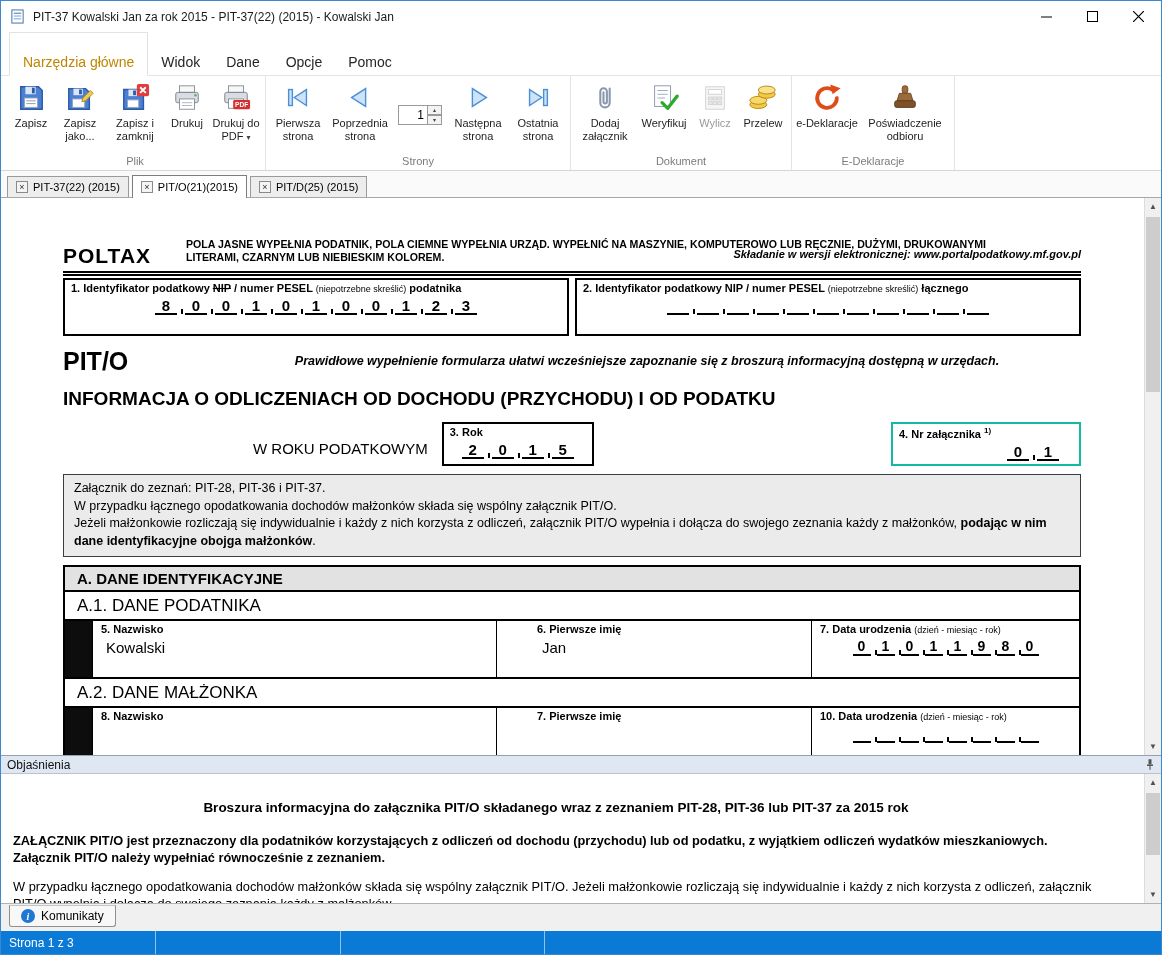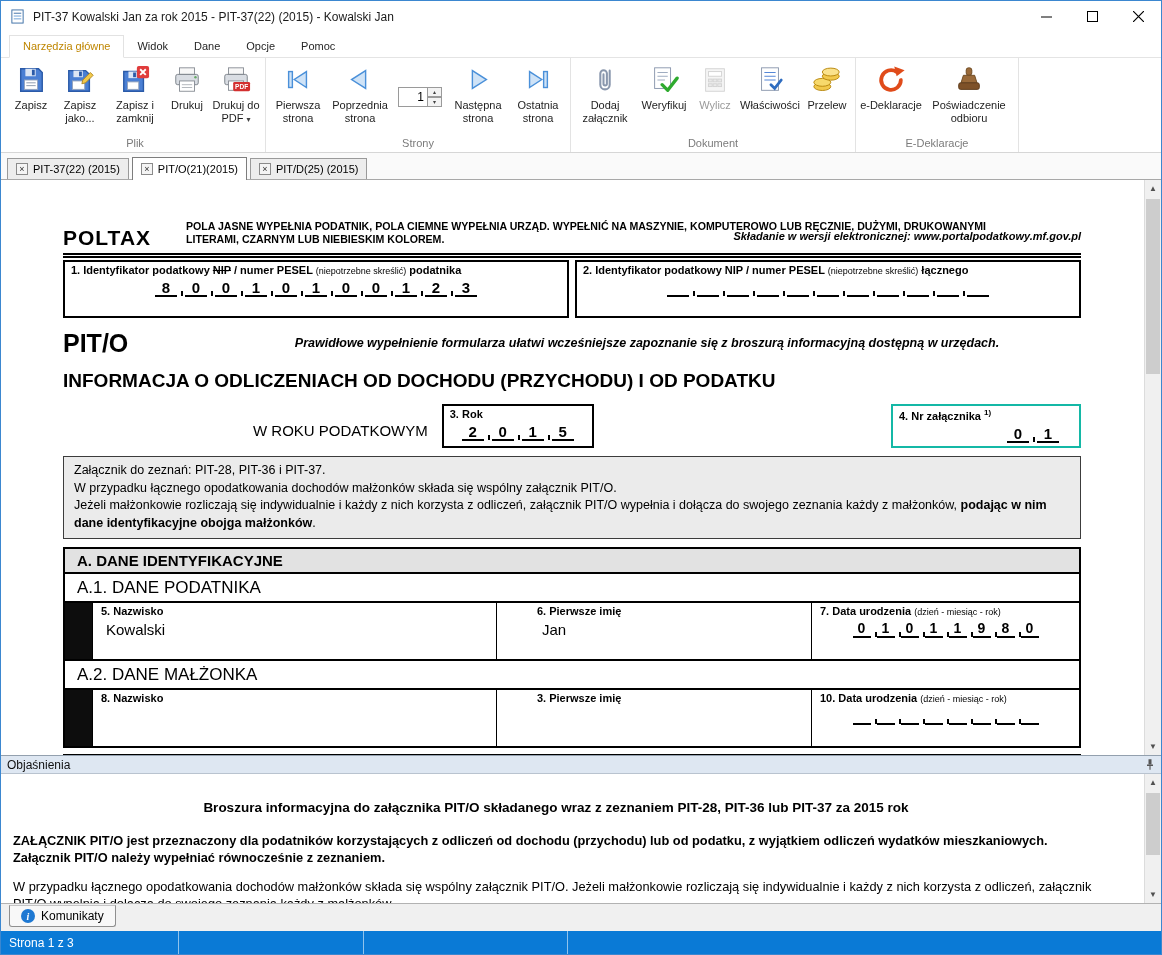--- a/index.html
+++ b/index.html
@@ -9,21 +9,21 @@
 
   
   .titlebar { flex:0 0 31px; display:flex; align-items:center; background:#fff; padding-left:9px; }
   .app-icon { display:flex; }
   .window-title { font-size:12px; color:#1a1a1a; margin-left:8px; flex:1; white-space:nowrap; overflow:hidden; }
   .win-controls { display:flex; height:31px; }
   .win-btn { width:46px; height:31px; display:flex; align-items:center; justify-content:center; cursor:default; }
 
   
   .ribbon-tabs { flex:0 0 26px; display:flex; align-items:flex-end; background:#fff; padding-left:8px; border-bottom:1px solid #e4e4e4; }
-  .rtab { padding:4px 13px 5px; font-size:11px; color:#262626; cursor:default; }
+  .rtab { padding:21px 13px 5px; font-size:14px; color:#262626; cursor:default; }
   .rtab.active { color:#bf8600; background:#fff; border:1px solid #e2e2e2; border-bottom:1px solid #fff; margin-bottom:-1px; }
 
   
   .ribbon { flex:0 0 95px; display:flex; background:#fff; border-bottom:1px solid #d6d6d6; padding-left:4px; }
   .rgroup { display:flex; flex-direction:column; border-right:1px solid #e3e3e3; padding:1px 3px 0; }
   .rgroup-buttons { display:flex; flex:1; align-items:flex-start; }
   .rgroup-label { font-size:11px; color:#7b7b7b; text-align:center; padding:0 0 3px; }
   .rbtn { display:flex; flex-direction:column; align-items:center; padding:4px 1px 0; font-size:11px; line-height:13px; text-align:center; color:#1e1e1e; height:78px; cursor:default; }
   .rbtn .ricon { height:34px; display:flex; align-items:center; justify-content:center; margin-bottom:2px; }
   .rbtn .ricon svg { display:block; }
@@ -103,21 +103,21 @@
   .obj-para { margin-top:17px; font-size:12.8px; font-weight:bold; line-height:17px; }
   .obj-para2 { font-size:12.8px; font-weight:bold; line-height:17px; }
   .obj-para3 { margin-top:12px; font-size:12.8px; line-height:17px; }
 
   
   .bottom-tabbar { flex:0 0 27px; background:#f0f0f0; display:flex; align-items:flex-start; padding:1px 0 0 8px; }
   .komunikaty-tab { display:flex; align-items:center; gap:6px; height:22px; padding:0 11px; background:#f8f8f8; border:1px solid #8f8f8f; border-top:1px solid #c5c5c5; border-radius:0 0 3px 3px; font-size:12px; cursor:default; }
   .info-icon { width:14px; height:14px; border-radius:50%; background:#1e78d2; color:#fff; font-family:"Liberation Serif",serif; font-style:italic; font-weight:bold; font-size:10px; display:inline-flex; align-items:center; justify-content:center; }
   .statusbar { flex:0 0 23px; background:#0a7ad6; display:flex; align-items:stretch; color:#fff; font-size:12px; }
   .status-seg { display:flex; align-items:center; padding-left:8px; border-right:1px solid rgba(255,255,255,0.55); }
-  .s1 { width:178px; } .s2 { width:185px; } .s3 { width:204px; } .s4 { flex:1; border-right:none; }
+  .s1 { width:155px; } .s2 { width:185px; } .s3 { width:204px; } .s4 { flex:1; border-right:none; }
 </style>
 </head>
 <body>
 
 <div class="window">
 
   <div class="titlebar">
     <span class="app-icon">
       <svg width="15" height="15" viewBox="0 0 16 16">
           <rect x="2" y="1" width="12" height="14" fill="#fff" stroke="#3a6ea5"></rect>
@@ -304,32 +304,20 @@
                   <rect x="14" y="15" width="4" height="3"></rect>
                   <rect x="19" y="15" width="4" height="3"></rect>
                   <rect x="9" y="20" width="4" height="3"></rect>
                   <rect x="14" y="20" width="4" height="3"></rect>
                   <rect x="19" y="20" width="4" height="3"></rect>
                 </g>
               </svg>
           </span>
           <span class="rlabel">Wylicz</span>
         </div>
-        <div class="rbtn w64">
-          <span class="ricon">
-            <svg width="30" height="30" viewBox="0 0 32 32">
-                <rect x="7" y="3" width="18" height="24" fill="#fff" stroke="#8a97ad"></rect>
-                <line x1="10" y1="8" x2="22" y2="8" stroke="#4a7fd4"></line>
-                <line x1="10" y1="12" x2="22" y2="12" stroke="#4a7fd4"></line>
-                <line x1="10" y1="16" x2="22" y2="16" stroke="#4a7fd4"></line>
-                <path d="M17 21 l4 4 l7 -9" fill="none" stroke="#2e6cc0" stroke-width="3" stroke-linecap="round"></path>
-              </svg>
-          </span>
-          <span class="rlabel">Właściwości</span>
-        </div>
         <div class="rbtn w50">
           <span class="ricon">
             <svg width="30" height="30" viewBox="0 0 32 32">
                 <ellipse cx="11" cy="23" rx="9" ry="4.2" fill="#f2c94c" stroke="#b8860b"></ellipse>
                 <ellipse cx="11" cy="18.5" rx="9" ry="4.2" fill="#f7d96b" stroke="#b8860b"></ellipse>
                 <ellipse cx="20" cy="12" rx="9" ry="4.2" fill="#f2c94c" stroke="#b8860b"></ellipse>
                 <ellipse cx="20" cy="7.5" rx="9" ry="4.2" fill="#fae28c" stroke="#b8860b"></ellipse>
               </svg>
           </span>
           <span class="rlabel">Przelew</span>
@@ -491,21 +479,21 @@
 
       <div class="sec-bar sec-sub">A.2. DANE MAŁŻONKA</div>
 
       <div class="field-row">
         <div class="dark-cell"></div>
         <div class="fcell c-nazwisko">
           <div class="fld-label">8. Nazwisko</div>
           <div class="fval"></div>
         </div>
         <div class="fcell c-imie">
-          <div class="fld-label">3. Pierwsze imię</div>
+          <div class="fld-label">7. Pierwsze imię</div>
           <div class="fval"></div>
         </div>
         <div class="fcell c-data">
           <div class="fld-label"><span>10. Data urodzenia </span><span class="small-note">(dzień - miesiąc - rok)</span></div>
           <div class="comb comb-date">
               <span class="comb-cell"></span>
               <span class="comb-cell"></span>
               <span class="comb-cell"></span>
               <span class="comb-cell"></span>
               <span class="comb-cell"></span>

